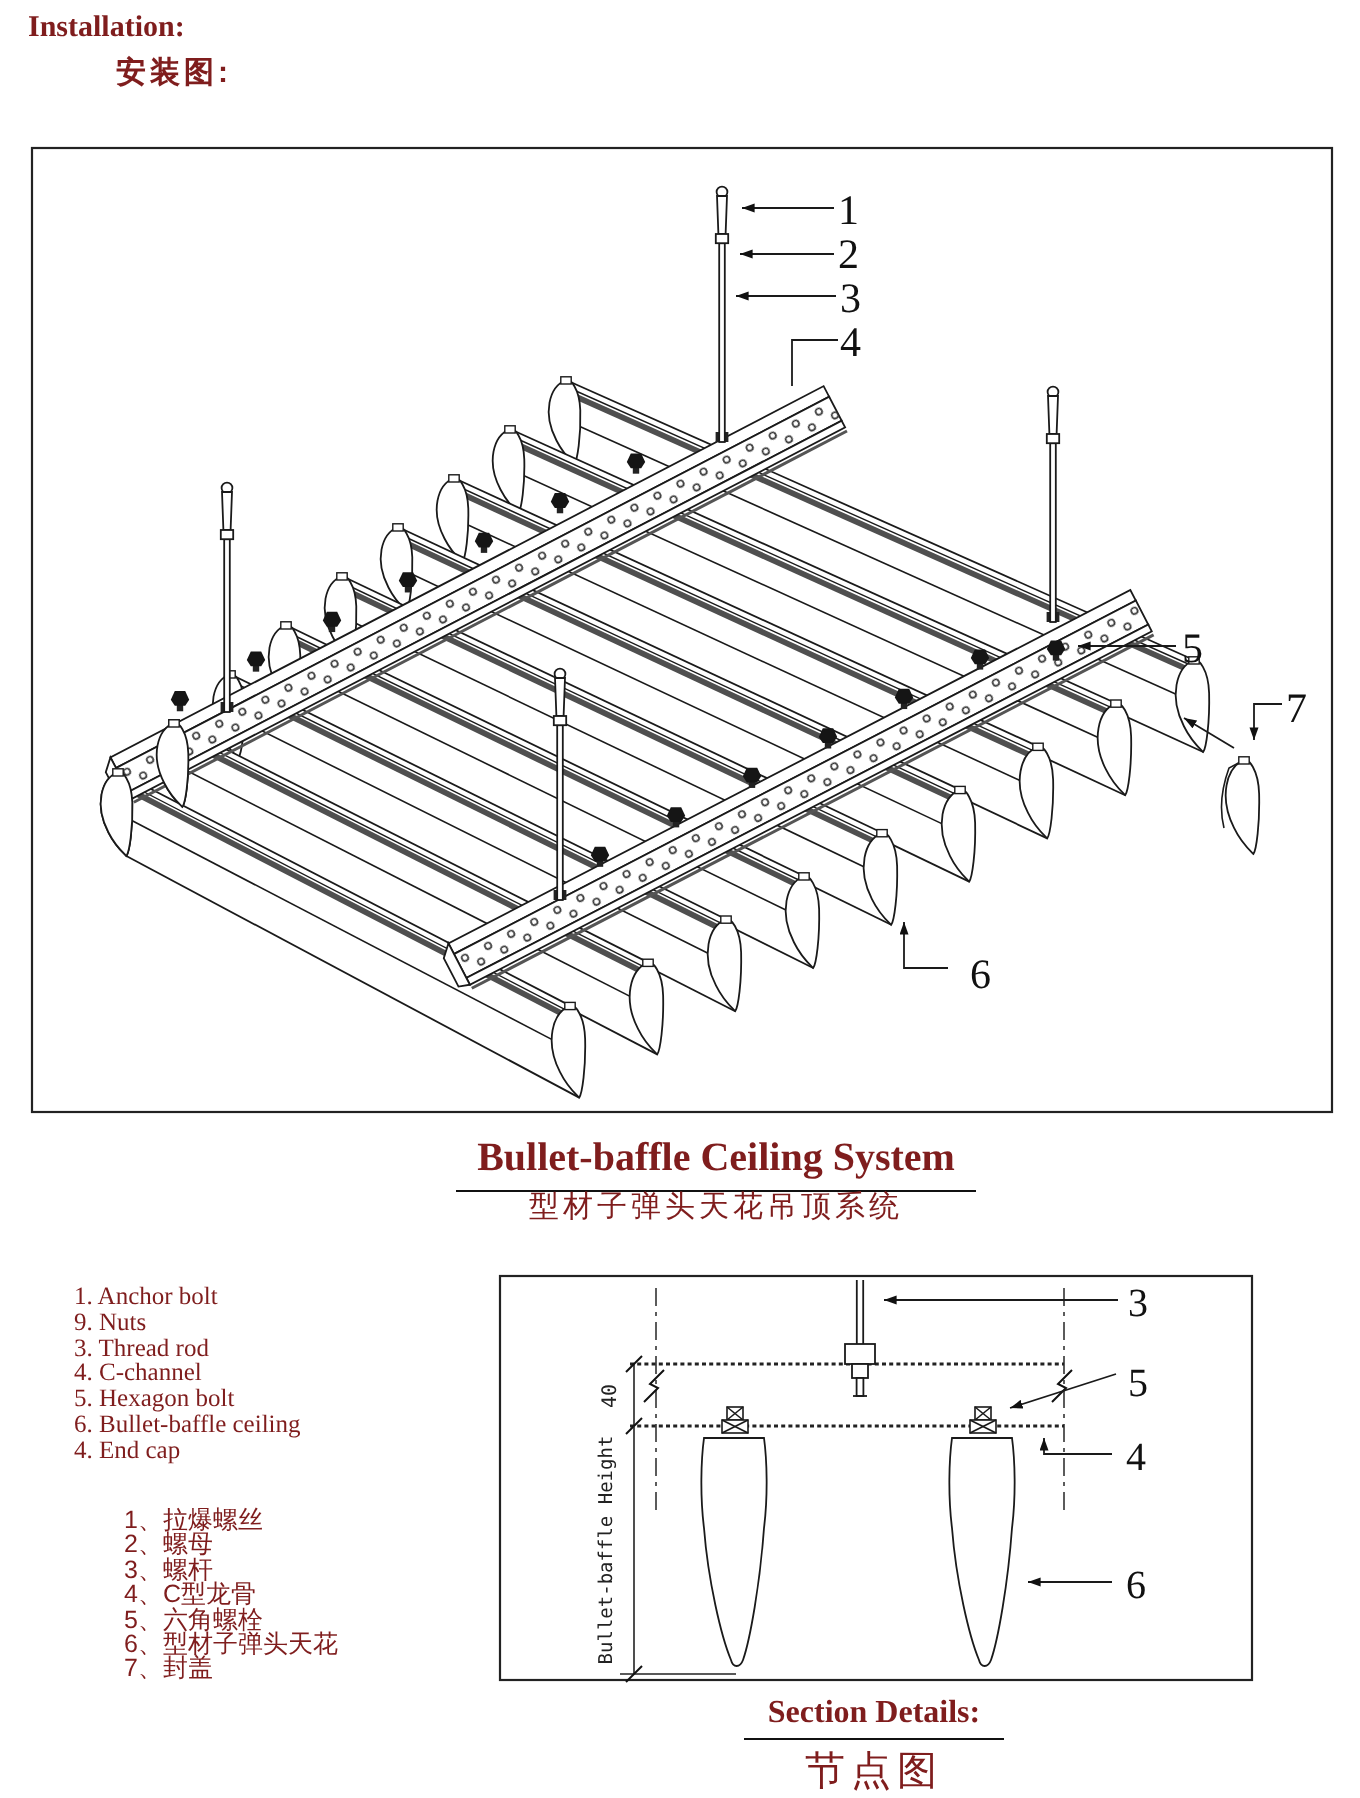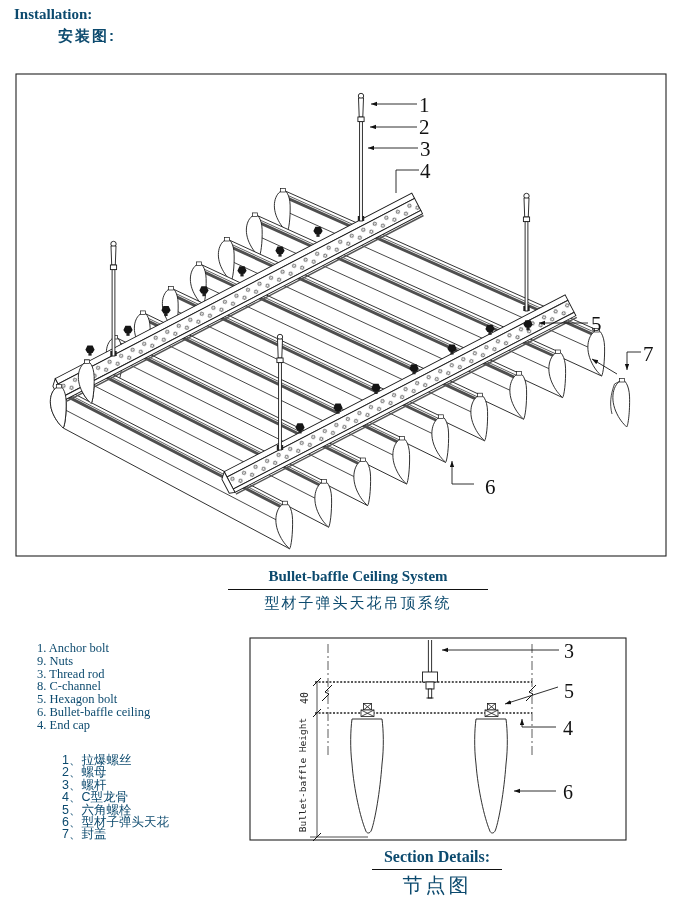--- a/index.html
+++ b/index.html
@@ -1,26 +1,26 @@
 <!DOCTYPE html>
 <html><head>
 <meta charset="utf-8">
 <style>
   html,body{margin:0;padding:0;background:#fff;}
   .page{position:relative;width:680px;height:899px;background:#ffffff;overflow:hidden;
-        font-family:"Liberation Serif",serif;color:#0c4a6e;}
+        font-family:"Liberation Serif",serif;color:#7f1d1d;}
   .hdr-en{position:absolute;left:14px;top:6px;font-weight:bold;font-size:15px;}
   .hdr-zh{position:absolute;left:14px;top:27px;font-weight:bold;font-size:15px;
           font-family:"Liberation Sans",sans-serif;letter-spacing:2px;margin-left:44px;}
   svg{position:absolute;left:0;top:0;}
   #main-svg{left:0;top:0;}
   #section-svg{left:0;top:0;}
   .cap-en{position:absolute;text-align:center;font-weight:bold;border-bottom:1.5px solid #111;}
   .cap-zh{position:absolute;text-align:center;font-family:"Liberation Sans",sans-serif;}
-  #main-cap-en{left:228px;top:568px;width:260px;font-size:15px;padding-bottom:4px;}
+  #main-cap-en{left:228px;top:568px;width:260px;font-size:20px;padding-bottom:4px;}
   #main-cap-zh{left:228px;top:594px;width:260px;font-size:15px;letter-spacing:2px;}
   #sec-cap-en{left:372px;top:848px;width:130px;font-size:16px;padding-bottom:3px;}
   #sec-cap-zh{left:372px;top:872px;width:130px;font-size:20px;letter-spacing:3px;}
   .legend{position:absolute;left:18px;margin:0;padding:0;list-style:none;}
   #legend-en{top:642px;font-size:12.5px;line-height:12.8px;margin-left:19px;}
   #legend-zh{top:754px;font-size:12.5px;line-height:12.4px;font-family:"Liberation Sans",sans-serif;margin-left:44px;}
   .metal{fill:#fff;stroke:#1a1a1a;stroke-width:0.9;}
   .ld{fill:none;stroke:#1a1a1a;stroke-width:0.9;}
   .dashdot{stroke:#333;stroke-width:0.8;fill:none;stroke-dasharray:9 3 2 3;}
   .dots{stroke:#222;stroke-width:1.4;fill:none;stroke-dasharray:2 1.6;}
@@ -300,21 +300,21 @@
     <text class="co" x="643" y="361" font-size="21">7</text>
   </svg>
 
   <div id="main-cap-en" class="cap-en">Bullet-baffle Ceiling System</div>
   <div id="main-cap-zh" class="cap-zh">型材子弹头天花吊顶系统</div>
 
   <ul id="legend-en" class="legend">
     <li>1. Anchor bolt</li>
     <li>9. Nuts</li>
     <li>3. Thread rod</li>
-    <li>8. C-channel</li>
+    <li>4. C-channel</li>
     <li>5. Hexagon bolt</li>
     <li>6. Bullet-baffle ceiling</li>
     <li>4. End cap</li>
   </ul>
   <ul id="legend-zh" class="legend">
     <li>1、拉爆螺丝</li>
     <li>2、螺母</li>
     <li>3、螺杆</li>
     <li>4、C型龙骨</li>
     <li>5、六角螺栓</li>

